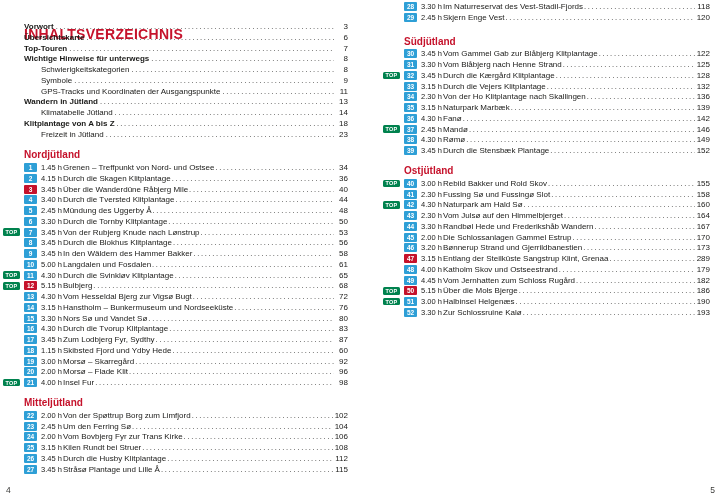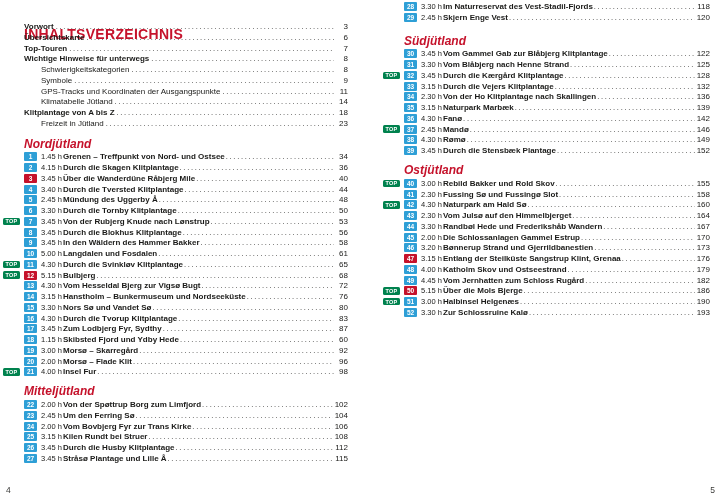--- a/index.html
+++ b/index.html
@@ -25,39 +25,39 @@
 
   .toc-row{display:flex;align-items:flex-start;height:10.75px;font-size:8px;line-height:10.75px;}
   .toc-row.bold .label{font-weight:bold;}
   .toc-row.indent{padding-left:17px;}
   .label{white-space:nowrap;}
   .dots{flex:1;overflow:hidden;white-space:nowrap;margin:0 2px;font-size:7.5px;color:var(--ink);}
   .dots::after{content:"..........................................................................................................................";letter-spacing:1.7px;}
   .pg{white-space:nowrap;font-size:8px;min-width:12px;text-align:right;}
 
   .section-heading{
-    color:var(--red);font-weight:bold;font-size:12px;line-height:11px;height:11px;
-    margin-top:9px;margin-bottom:2px;font-style:italic;
+    color:var(--red);font-weight:bold;font-size:10px;line-height:11px;height:11px;
+    margin-top:9px;margin-bottom:2px;
   }
   .gap-lg{margin-top:13px;}
 
   .tour-row{position:relative;display:flex;align-items:center;height:10.75px;font-size:8px;}
   .top-badge{
     position:absolute;left:-21px;top:1.6px;width:17px;height:7.6px;
     background:var(--green);color:#fff;font-size:5.5px;font-weight:bold;
     display:flex;align-items:center;justify-content:center;border-radius:1.5px;letter-spacing:.2px;
   }
   .num-box{
     flex:0 0 13px;height:9px;margin-right:4px;
     background:var(--blue);color:#fff;font-size:6.5px;font-weight:bold;
     display:flex;align-items:center;justify-content:center;border-radius:1px;
   }
   .num-box.red{background:var(--red);}
   .time{flex:0 0 22px;font-size:7.5px;white-space:nowrap;}
-  .tour-title{font-weight:bold;white-space:nowrap;}
+  .tour-title{font-weight:normal;white-space:nowrap;}
   .tour-row .dots{margin-left:1px;}
 
   .back-matter{margin-top:11px;}
   .back-matter .toc-row .label{font-weight:bold;}
 
   .page-num{position:absolute;bottom:6px;font-size:8.5px;color:#3c3c3a;}
   .page-num.left{left:6px;}
   .page-num.right{right:5px;}
 </style>
 </head>
@@ -95,20 +95,25 @@
       <div class="toc-row indent">
         <span class="label">Symbole</span>
         <span class="dots"></span>
         <span class="pg">9</span>
       </div>
       <div class="toc-row indent">
         <span class="label">GPS-Tracks und Koordinaten der Ausgangspunkte</span>
         <span class="dots"></span>
         <span class="pg">11</span>
       </div>
+      <div class="toc-row bold">
+        <span class="label">Wandern in Jütland</span>
+        <span class="dots"></span>
+        <span class="pg">13</span>
+      </div>
       <div class="toc-row indent">
         <span class="label">Klimatabelle Jütland</span>
         <span class="dots"></span>
         <span class="pg">14</span>
       </div>
       <div class="toc-row bold">
         <span class="label">Klitplantage von A bis Z</span>
         <span class="dots"></span>
         <span class="pg">18</span>
       </div>
@@ -456,21 +461,21 @@
         <span class="time">3.20 h</span>
         <span class="tour-title">Bønnerup Strand und Gjerrildbanestien</span>
         <span class="dots"></span>
         <span class="pg">173</span>
       </div>
       <div class="tour-row">
         <span class="num-box red">47</span>
         <span class="time">3.15 h</span>
         <span class="tour-title">Entlang der Steilküste Sangstrup Klint, Grenaa</span>
         <span class="dots"></span>
-        <span class="pg">176</span>
+        <span class="pg">289</span>
       </div>
       <div class="tour-row">
         <span class="num-box">48</span>
         <span class="time">4.00 h</span>
         <span class="tour-title">Katholm Skov und Ostseestrand</span>
         <span class="dots"></span>
         <span class="pg">179</span>
       </div>
       <div class="tour-row">
         <span class="num-box">49</span>

